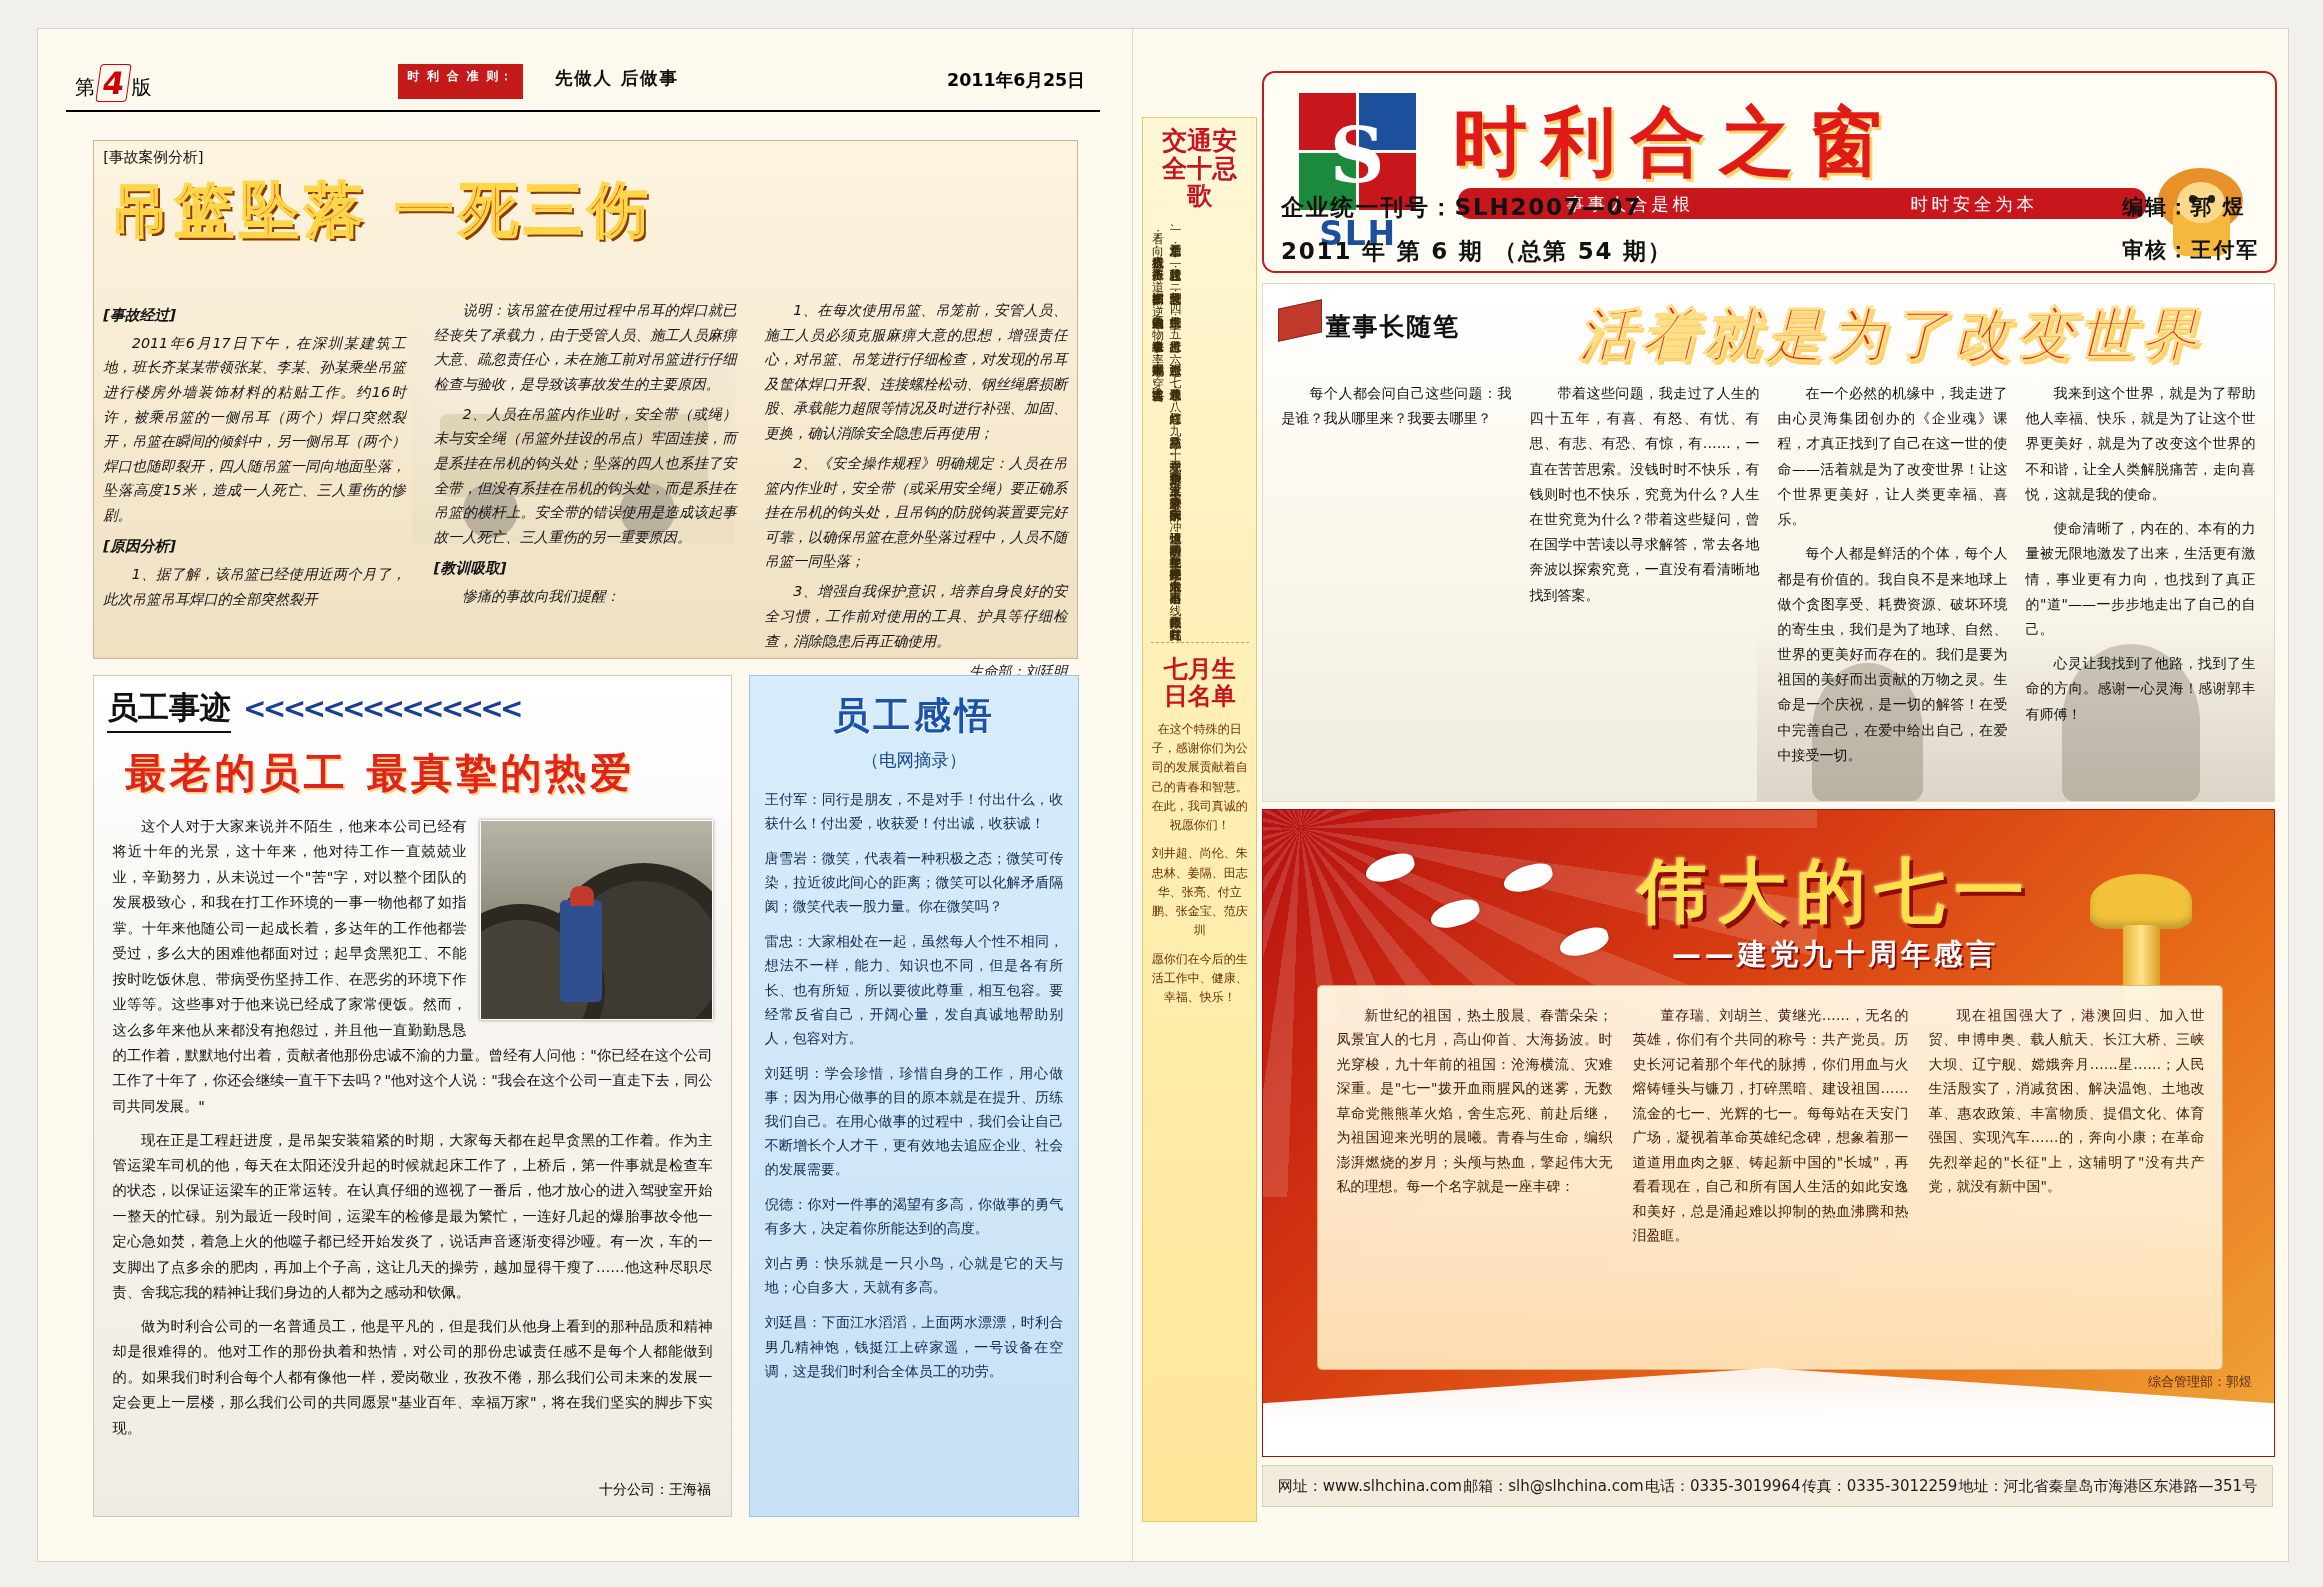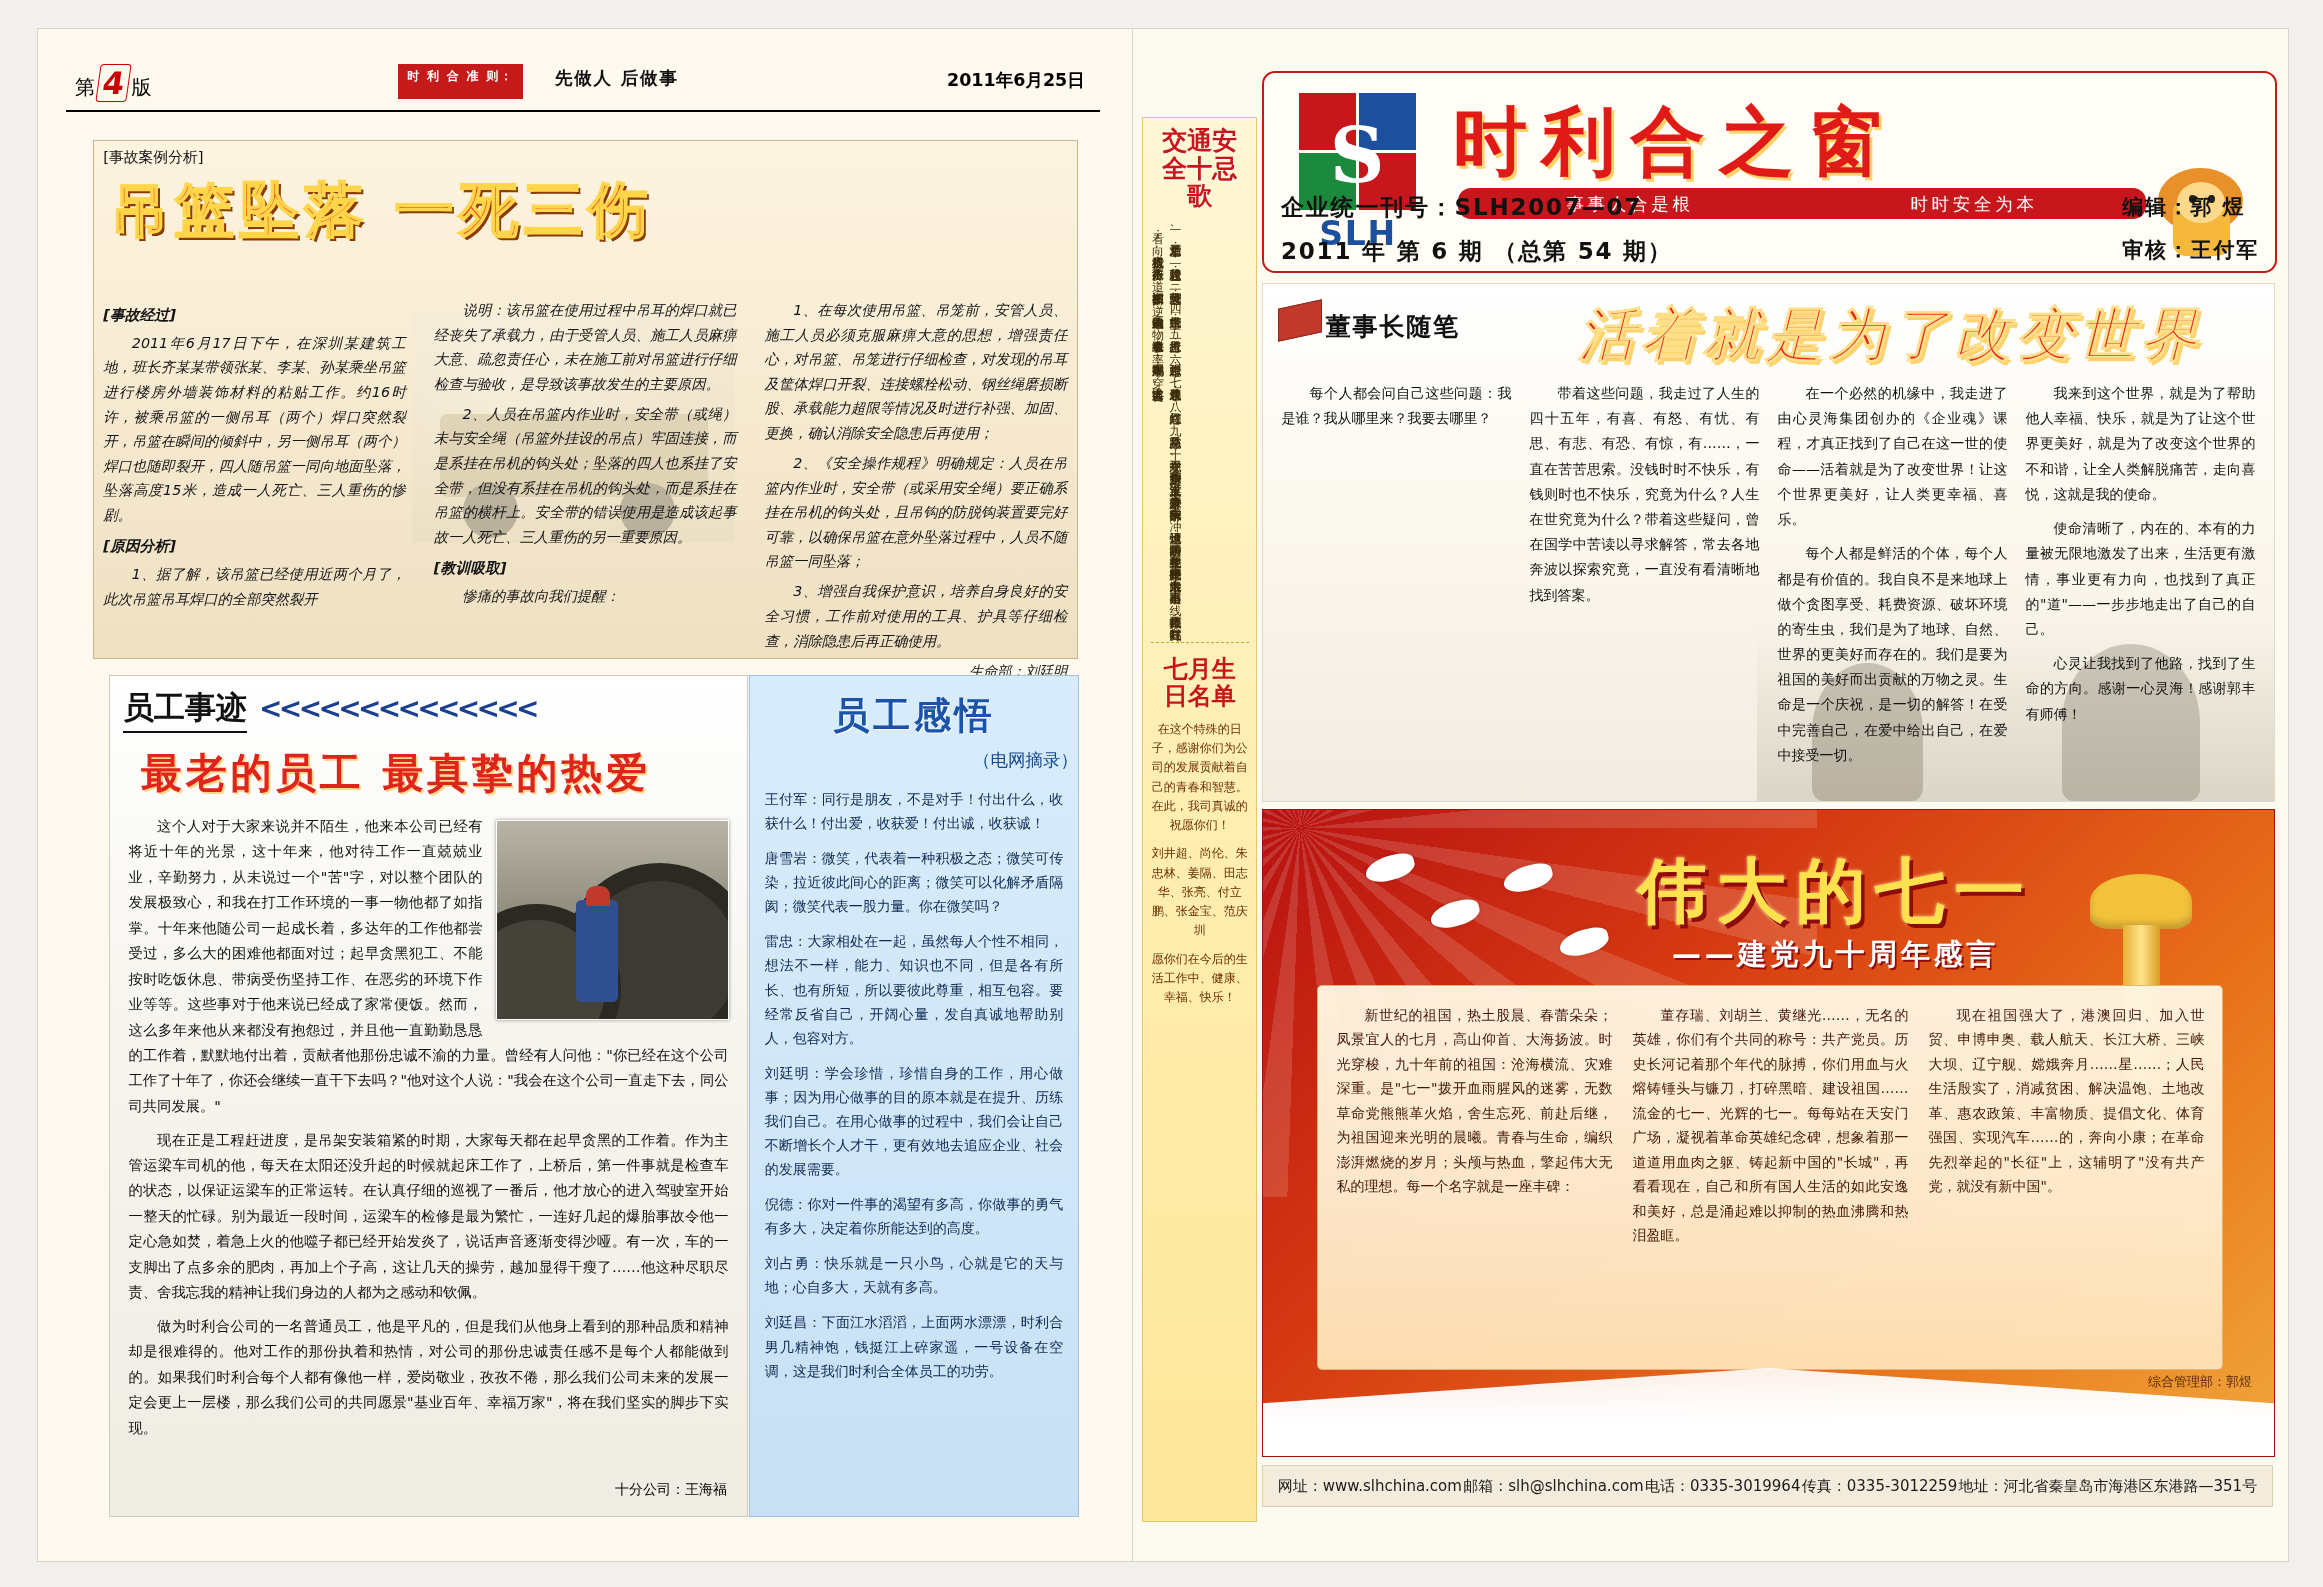--- a/index.html
+++ b/index.html
@@ -90,21 +90,21 @@
     content:"";position:absolute;left:28px;top:102px;width:268px;height:83px;
     background:#cfc3a4;border-radius:7.4px;
   }
   .truckimg:after{
     content:"";position:absolute;left:51px;top:171px;width:55px;height:55px;
     border-radius:50%;background:#8d8879;
     box-shadow:157px 0 0 #8d8879;
   }
 
   .article2{
-    position:absolute;left:71px;top:646px;width:637px;height:840px;
+    position:absolute;left:55px;top:646px;width:637px;height:840px;
     background:linear-gradient(180deg,#ffffff 0%,#f7f5ef 40%,#efece3 100%);
     border:0.9px solid #cfcabc;
     overflow:hidden;
   }
   .a2title{
     font-size:31px;font-weight:bold;color:#111;margin:11px 0 0 13px;
     border-bottom:2.8px solid #111;display:inline-block;padding-bottom:1.8px;
   }
   .chev{color:#1b3f8f;font-size:28px;letter-spacing:-3.7px;margin-left:7.4px;font-weight:bold;}
   .headline2{
@@ -141,21 +141,21 @@
   .article3{
     position:absolute;left:711px;top:646px;width:328px;height:840px;
     background:linear-gradient(180deg,#d8ecfb 0%,#cfe6f8 60%,#c7e0f5 100%);
     border:0.9px solid #9cc4e0;
     overflow:hidden;
   }
   .a3title{
     text-align:center;margin-top:14.8px;font-size:37px;font-weight:bold;color:#1a53a8;
     letter-spacing:3.7px;text-shadow:0.9px 0.9px 0 #fff;
   }
-  .a3sub{text-align:right;font-size:17.5px;color:#14498f;margin-top:7.4px;}
+  .a3sub{text-align:center;font-size:17.5px;color:#14498f;margin-top:7.4px;}
   .a3body{
     margin:14.8px 14.8px 0 14.8px;font-size:14px;line-height:1.72;color:#0d2b52;text-align:justify;
   }
   .a3body p{margin:0 0 11px 0;}
 
   
   .rightpage{
     position:absolute;left:1094px;top:0;width:1156px;height:1532px;
     background:#fdfaf0;
     border-left:0.9px solid #ddd7c8;

